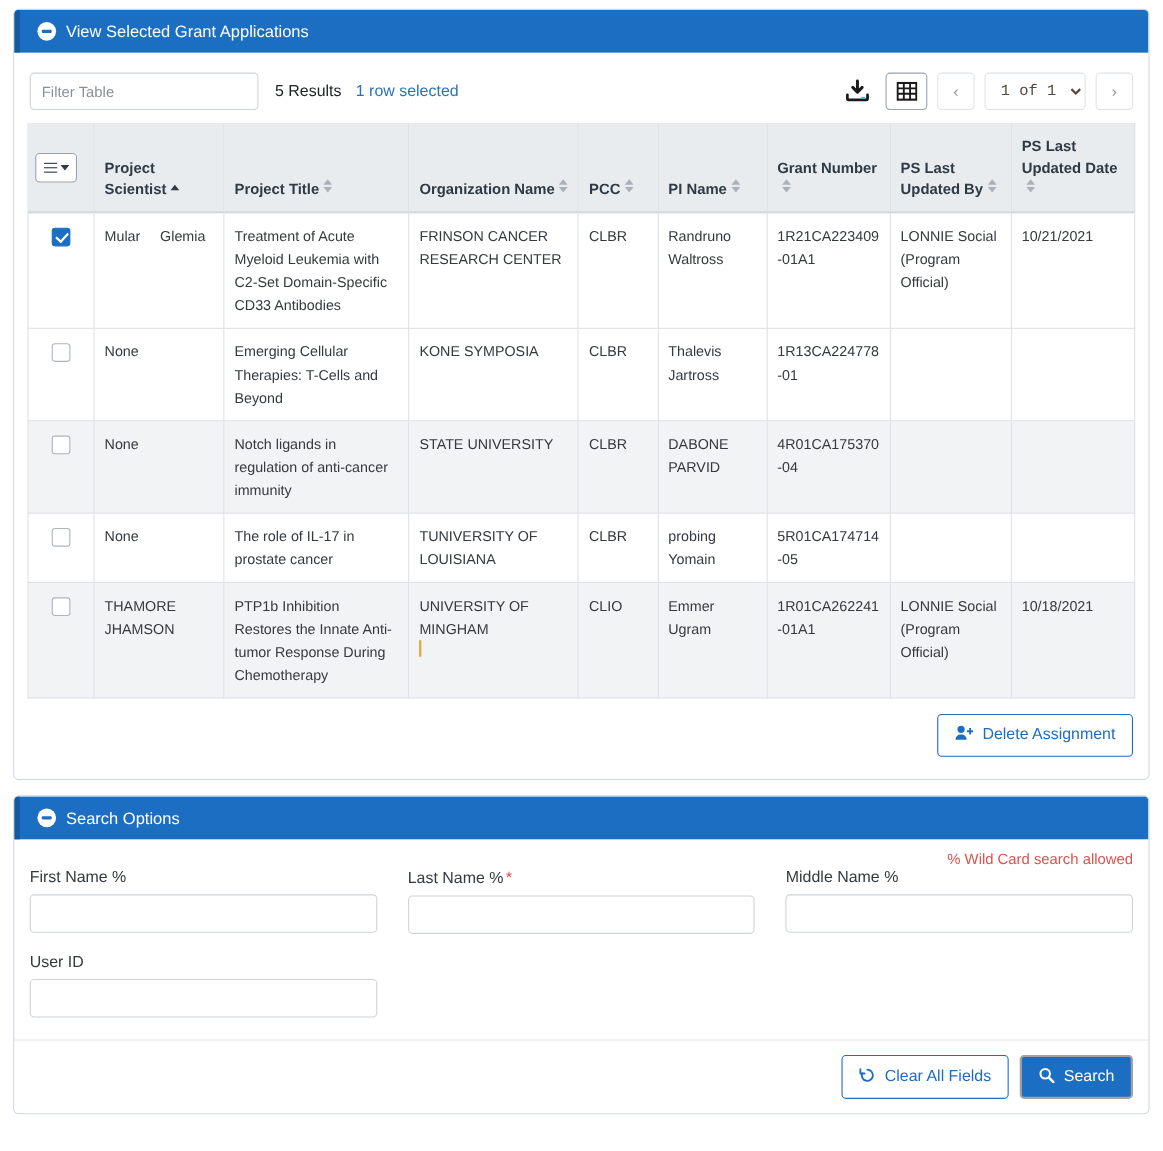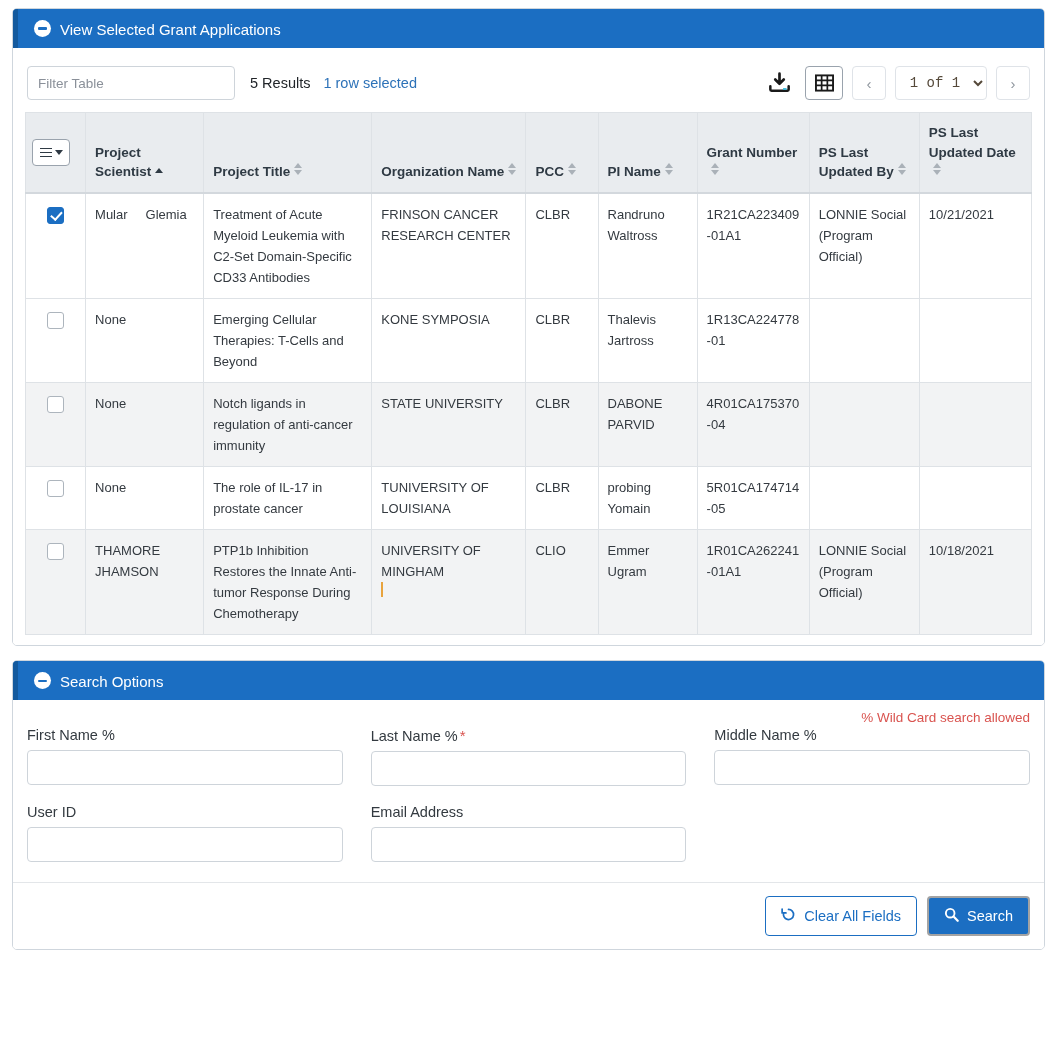--- a/index.html
+++ b/index.html
@@ -474,20 +474,33 @@
             </td>
             <td>CLIO</td>
             <td>Emmer Ugram</td>
             <td>1R01CA262241-01A1</td>
             <td>LONNIE Social (Program Official)</td>
             <td>10/18/2021</td>
           </tr>
         </tbody>
       </table>
 
+      <div class="card-actions">
+        <button class="btn btn-outline">
+          <span>
+            <svg width="17" height="15" viewBox="0 0 18 16" aria-hidden="true">
+              <circle cx="6" cy="4.3" r="3.5" fill="#1b6ec2"></circle>
+              <path d="M0.6 14.4c0-3.2 2.4-5.1 5.4-5.1s5.4 1.9 5.4 5.1z" fill="#1b6ec2"></path>
+              <rect x="11.6" y="5.2" width="6.2" height="1.9" fill="#1b6ec2"></rect>
+              <rect x="13.8" y="3" width="1.9" height="6.2" fill="#1b6ec2"></rect>
+            </svg>
+          </span>
+          <span>Delete Assignment</span>
+        </button>
+      </div>
 
     </div>
   </section>
 
   <section class="card">
     <div class="card-header">
       <span class="collapse-icon">
           <i></i>
         </span>
       <span class="title">Search Options</span>
@@ -504,24 +517,20 @@
         <div class="field">
           <label><span>Last Name %</span><span class="req">*</span></label>
           <input type="text" style="">
         </div>
         <div class="field">
           <label><span>Middle Name %</span></label>
           <input type="text" style="">
         </div>
         <div class="field">
           <label><span>User ID</span></label>
-          <input type="text" style="">
-        </div>
-        <div class="field">
-          <label><span>Email Address</span></label>
           <input type="text" style="">
         </div>
       </div>
 
       <div class="form-footer">
         <button class="btn btn-outline">
           <span>
             <svg width="15" height="15" viewBox="0 0 16 16" aria-hidden="true">
               <path d="M8 2.6a5.4 5.4 0 1 1-5.1 3.6" fill="none" stroke="#1b6ec2" stroke-width="1.8" stroke-linecap="round"></path>
               <path d="M1.2 2.2v4.1h4.1" fill="none" stroke="#1b6ec2" stroke-width="1.8" stroke-linecap="round" stroke-linejoin="round"></path>

